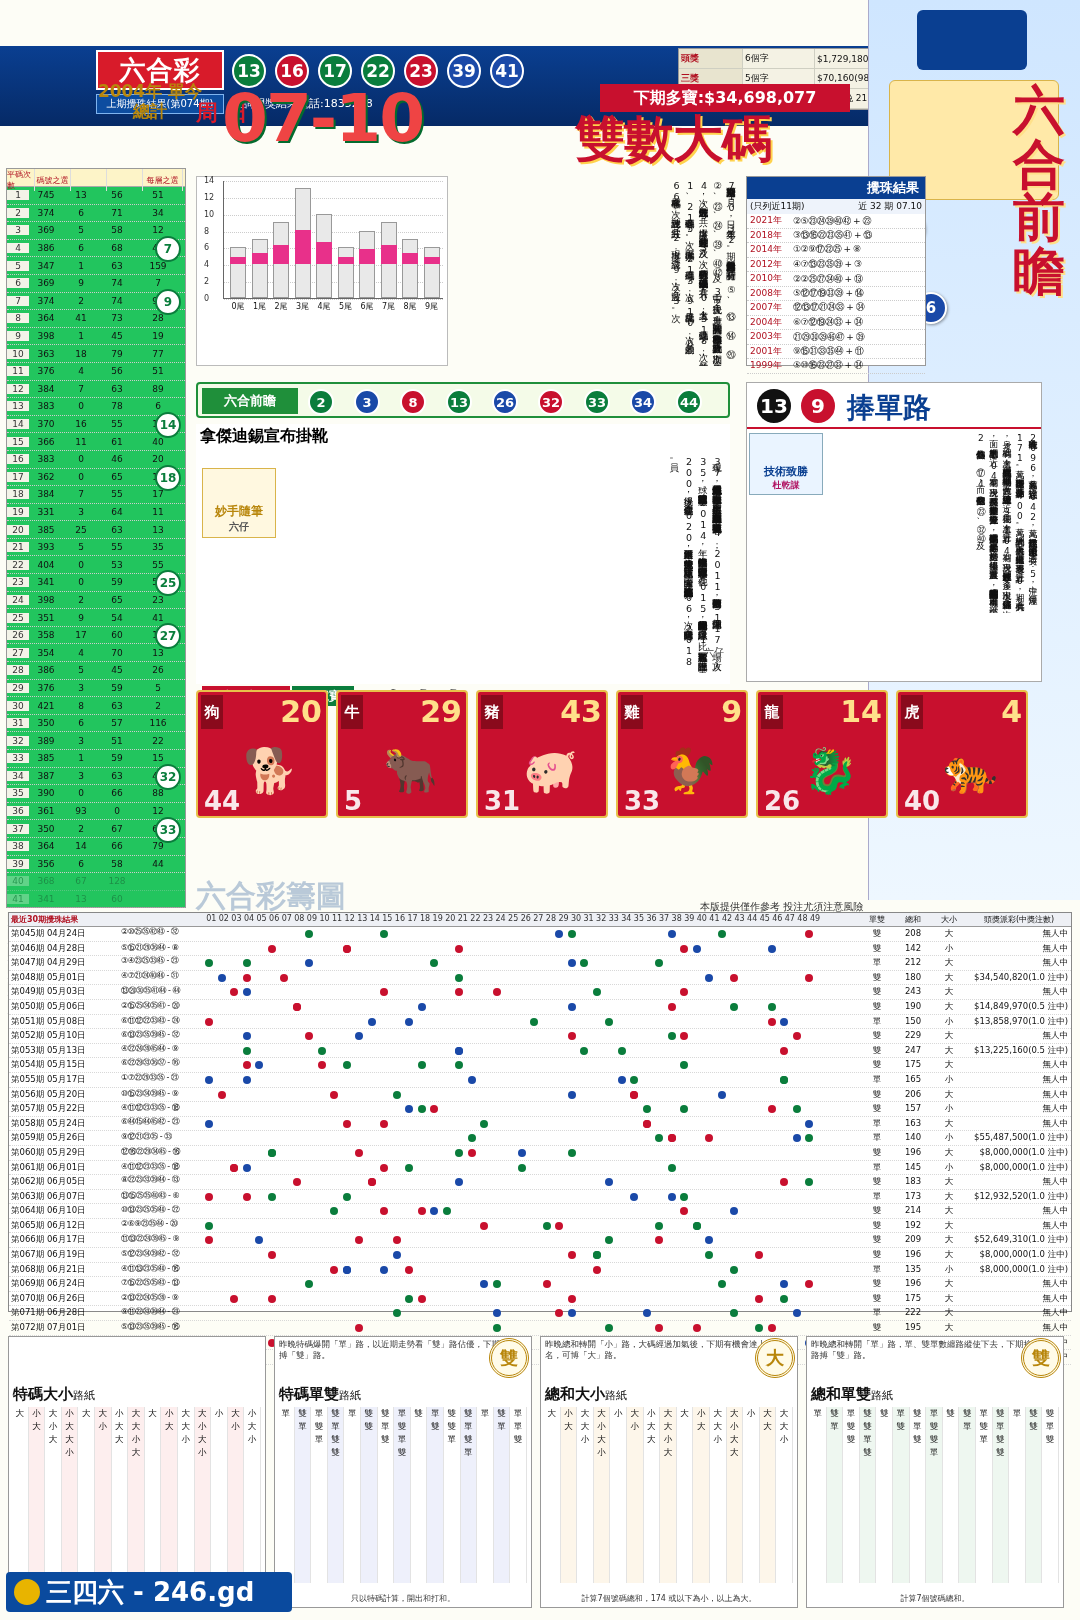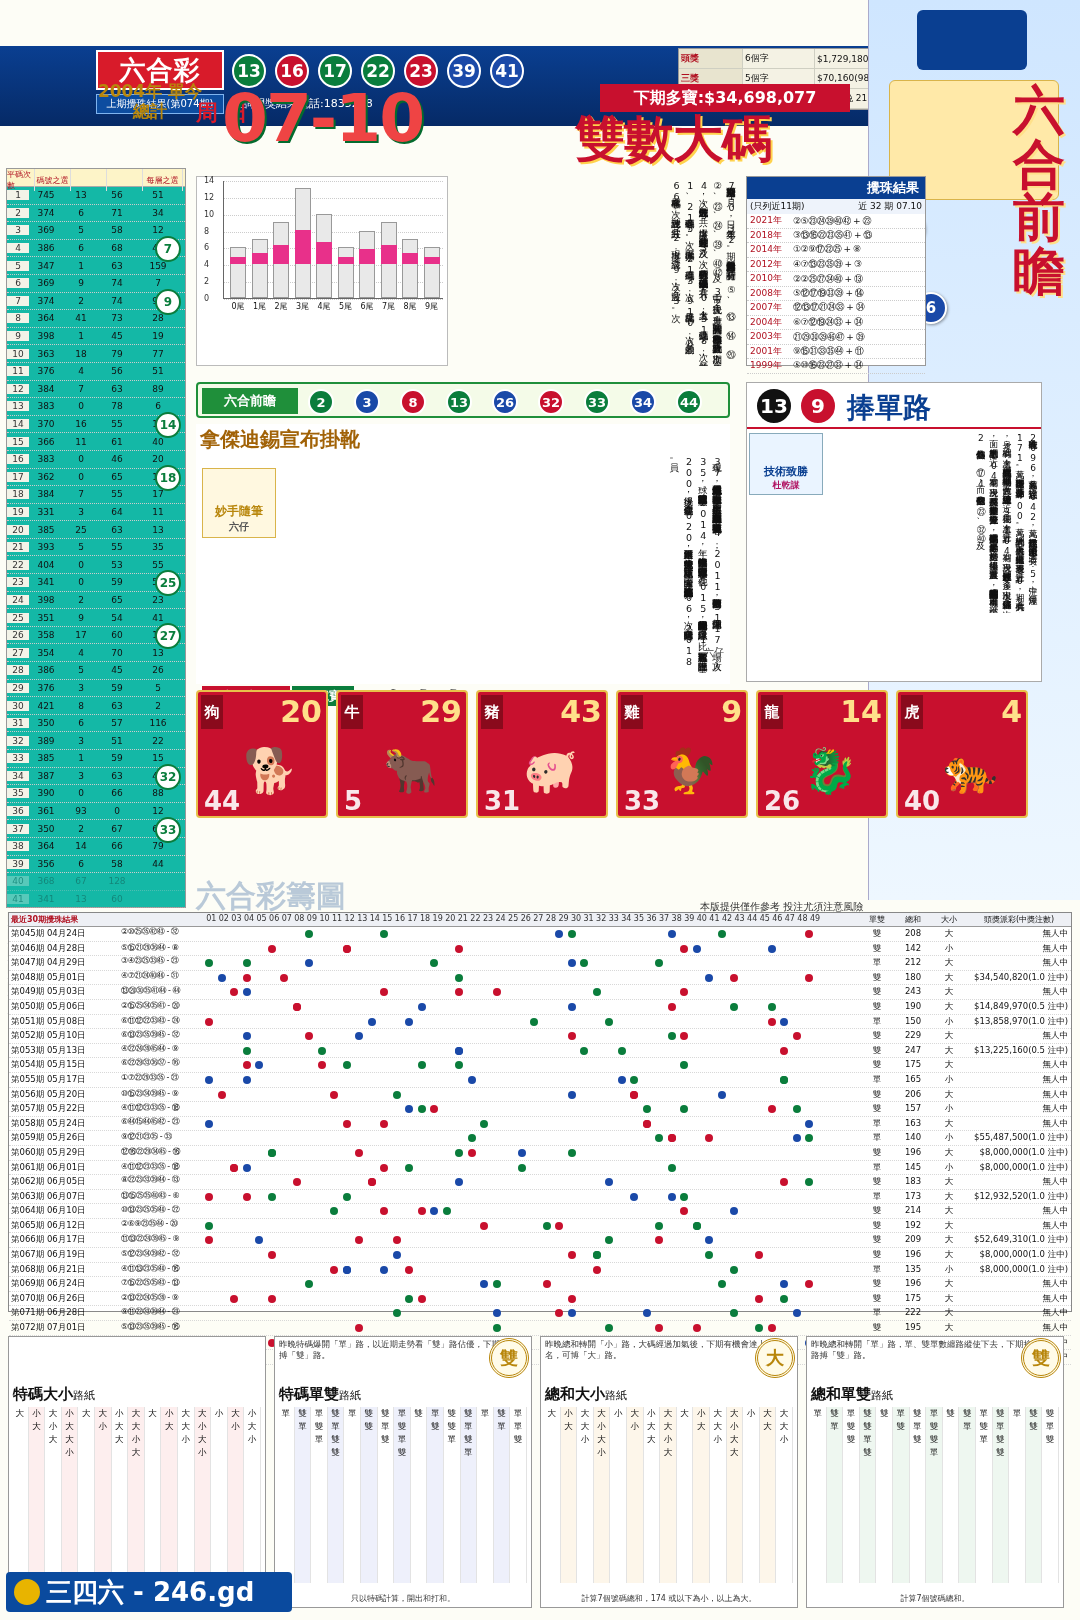--- a/index.html
+++ b/index.html
@@ -38,21 +38,21 @@
               text-shadow:2px 2px 0 #ffd24d; letter-spacing:-1px;}
 
   
   #right-title { right:8px; top:84px; width:66px; height:280px; color:#c8102e; font-size:52px; font-weight:bold;
                  line-height:1.03; text-align:center; text-shadow:2px 2px 0 #ffe08a;}
   #right-panel { right:0; top:0; width:212px; height:900px; background:linear-gradient(#cfe6ff,#eef7ff); border-left:1px solid #aac;}
   .rball { position:absolute; border-radius:50%; border:2px solid #fff; color:#fff; font-weight:bold;
            display:flex; align-items:center; justify-content:center; font-size:15px; box-shadow:1px 1px 3px rgba(0,0,0,.4);}
 
   
-  #lefttable { left:6px; top:168px; width:180px; height:740px; background:#14b8a6; border:1px solid #999; }
+  #lefttable { left:6px; top:168px; width:180px; height:740px; background:#22c55e; border:1px solid #999; }
   #lt-head { height:18px; background:#fdf4c8; border-bottom:1px solid #aaa; display:grid;
              grid-template-columns:28px 36px 36px 36px 40px; font-size:8px; color:#b01020; }
   #lt-head div { display:flex; align-items:center; justify-content:center; border-right:1px solid #ddd;}
   .lt-row { height:17.6px; display:grid; grid-template-columns:22px 34px 36px 36px 46px; font-size:9px;
             border-bottom:1px dotted #ccc; align-items:center;}
   .lt-row span { text-align:center; }
   .lt-idx { background:#f3f3e8; color:#333; }
   
   .faded { opacity:.30; }
 
@@ -84,21 +84,21 @@
 
   
   #predstrip { left:196px; top:382px; width:534px; height:36px; background:#f4fbe8; border:2px solid #1f8f3a; border-radius:4px;}
   #pred-label { position:absolute; left:4px; top:4px; width:96px; height:26px; background:#1f8f3a; color:#fff;
                 font-size:13px; font-weight:bold; display:flex; align-items:center; justify-content:center;}
   .pball { position:absolute; top:5px; width:26px; height:26px; border-radius:50%; border:2px solid #fff;
            color:#fff; font-size:13px; font-weight:bold; display:flex; align-items:center; justify-content:center;}
 
   
   #article { left:196px; top:424px; width:534px; height:260px; background:#fff;}
-  #art-title { color:#a16207; font-size:20px; font-weight:bold; padding:2px 4px;}
+  #art-title { color:#000000; font-size:16px; font-weight:bold; padding:2px 4px;}
   #art-badge { position:absolute; left:6px; top:44px; width:74px; height:70px; background:#fff8e0; border:1px solid #d9b44a;
                text-align:center; font-size:12px; color:#b8860b; padding-top:34px; font-weight:bold;}
   #art-body { position:absolute; left:86px; top:32px; width:442px; height:218px; font-size:9.5px; line-height:1.5;
               writing-mode:vertical-rl; text-orientation:upright; overflow:hidden;}
   #art-sign { position:absolute; right:6px; bottom:24px; font-size:10px; color:#444;}
   #luckybar { position:absolute; left:6px; top:262px; width:430px; height:20px; }
   #lb-a { position:absolute; left:0; top:0; width:88px; height:20px; background:#c8102e; color:#fff; font-size:12px;
           display:flex; align-items:center; justify-content:center; font-weight:bold;}
   #lb-b { position:absolute; left:90px; top:0; width:62px; height:20px; background:#0a7d3c; color:#fff; font-size:12px;
           display:flex; align-items:center; justify-content:center; font-weight:bold;}

